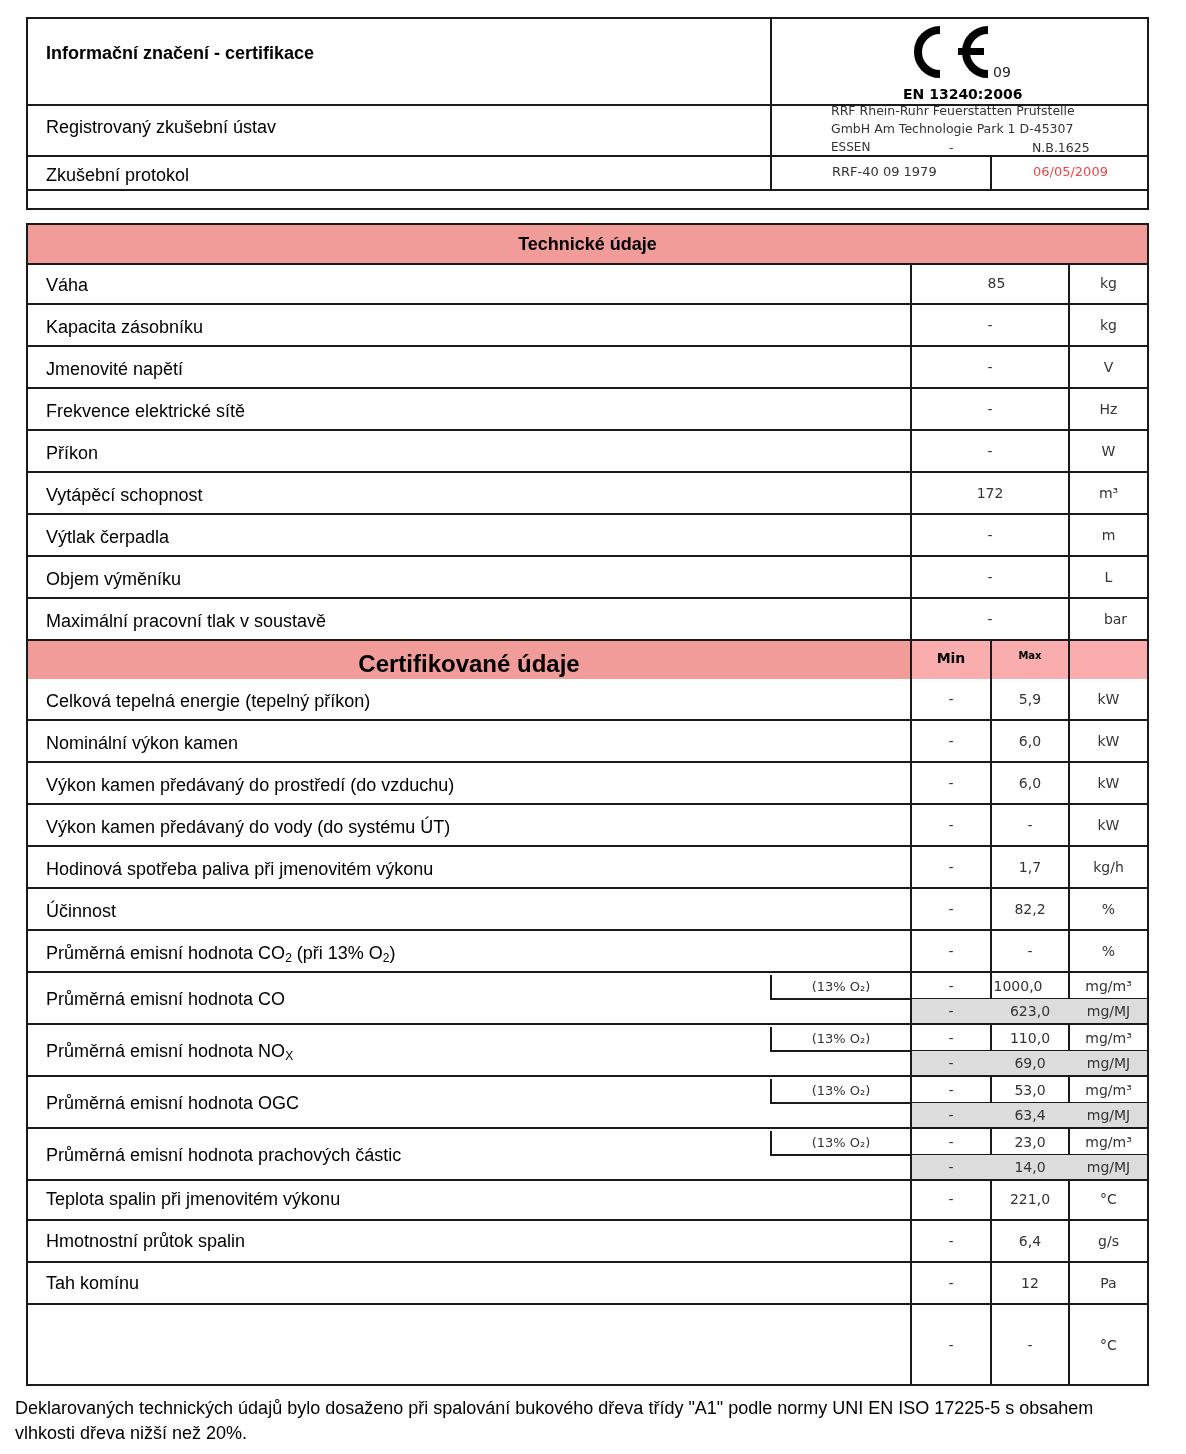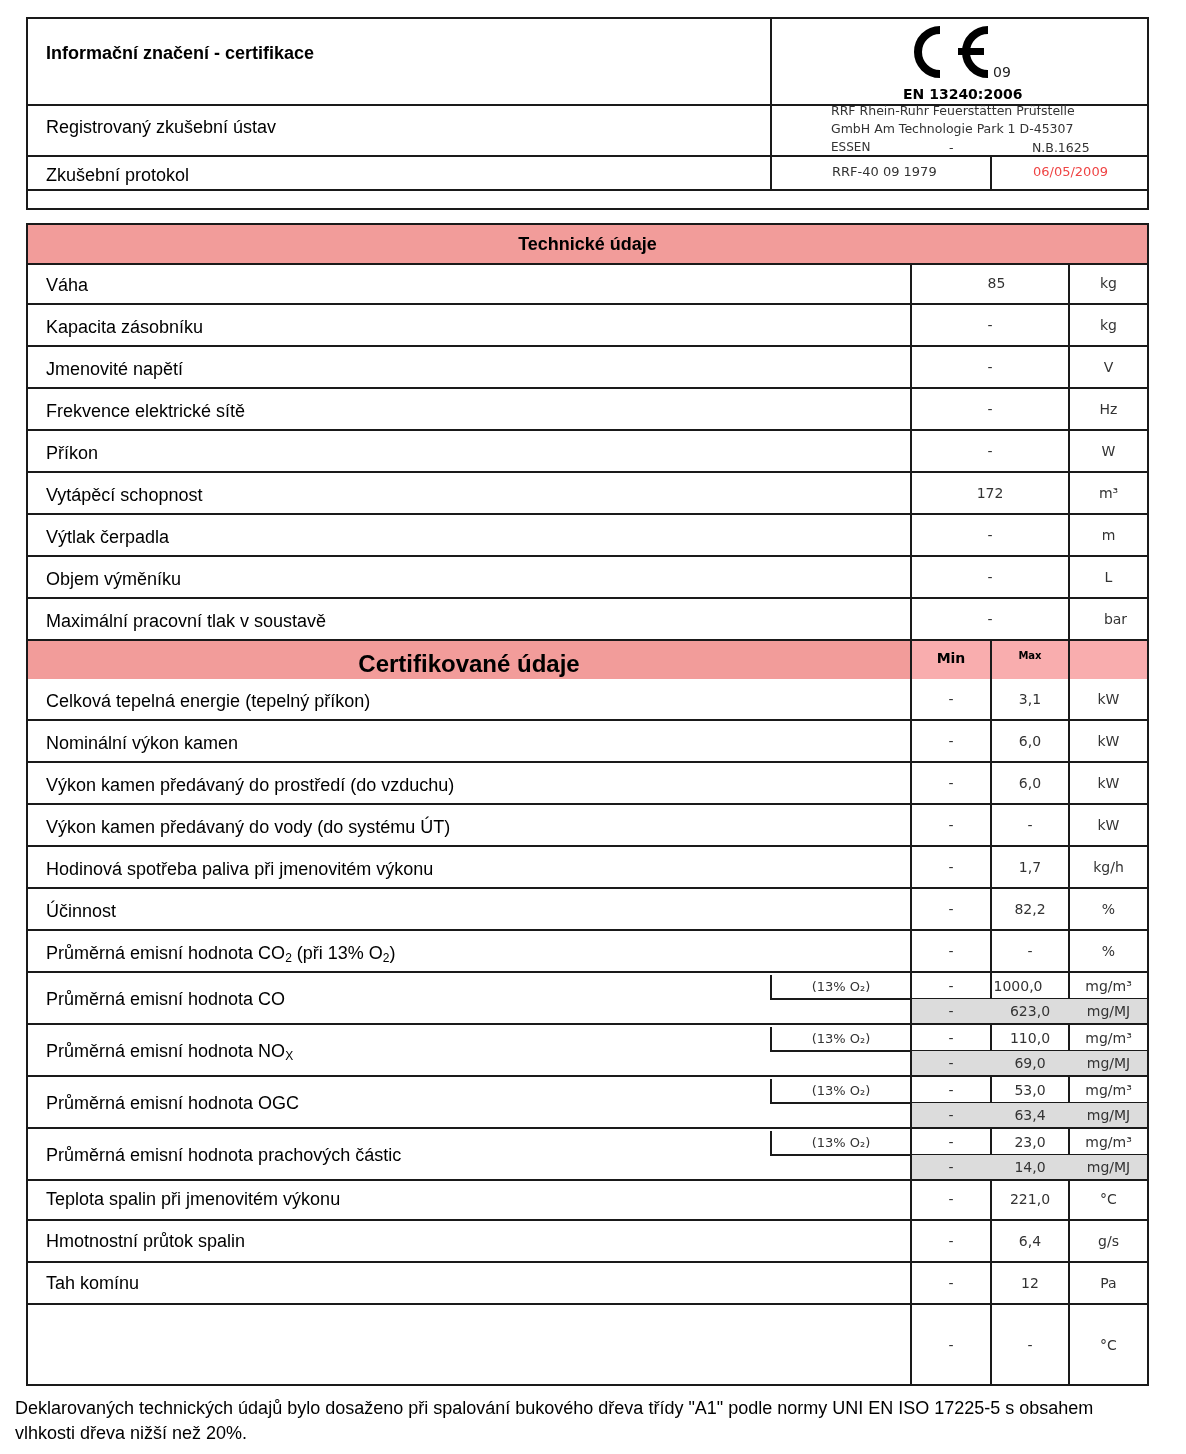--- a/index.html
+++ b/index.html
@@ -111,21 +111,21 @@
 <div class="abs pink2" style="left:992px;top:641px;width:76px;height:38px;"></div>
 <div class="abs pink2" style="left:1070px;top:641px;width:77px;height:38px;"></div>
 <div class="abs bold" style="left:28px;top:650px;width:882px;text-align:center;font-size:24px;">Certifikované údaje</div>
 <div class="abs bold" style="left:912px;top:650px;width:78px;text-align:center;font-family:'DejaVu Sans',sans-serif;font-size:14px;">Min</div>
 <div class="abs bold" style="left:992px;top:650px;width:76px;text-align:center;font-family:'DejaVu Sans',sans-serif;font-size:10px;">Max</div>
 <div class="vl" style="left:990px;top:639px;height:747px;"></div>
 
 <div id="cert-rows">
     <div class="lbl" style="top:691px;">Celková tepelná energie (tepelný příkon)</div>
        <div class="val" style="left:912px;top:691px;width:78px;">-</div>
-       <div class="val" style="left:992px;top:691px;width:76px;">3,1</div>
+       <div class="val" style="left:992px;top:691px;width:76px;">5,9</div>
        <div class="val" style="left:1070px;top:691px;width:77px;">kW</div>
        <div class="hl" style="left:26px;top:719px;width:1123px;"></div>
     <div class="lbl" style="top:733px;">Nominální výkon kamen</div>
        <div class="val" style="left:912px;top:733px;width:78px;">-</div>
        <div class="val" style="left:992px;top:733px;width:76px;">6,0</div>
        <div class="val" style="left:1070px;top:733px;width:77px;">kW</div>
        <div class="hl" style="left:26px;top:761px;width:1123px;"></div>
     <div class="lbl" style="top:775px;">Výkon kamen předávaný do prostředí (do vzduchu)</div>
        <div class="val" style="left:912px;top:775px;width:78px;">-</div>
        <div class="val" style="left:992px;top:775px;width:76px;">6,0</div>

